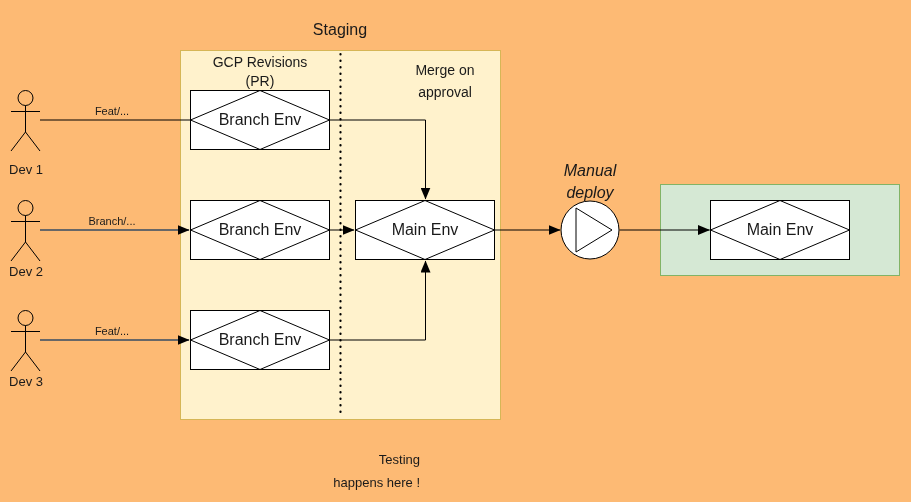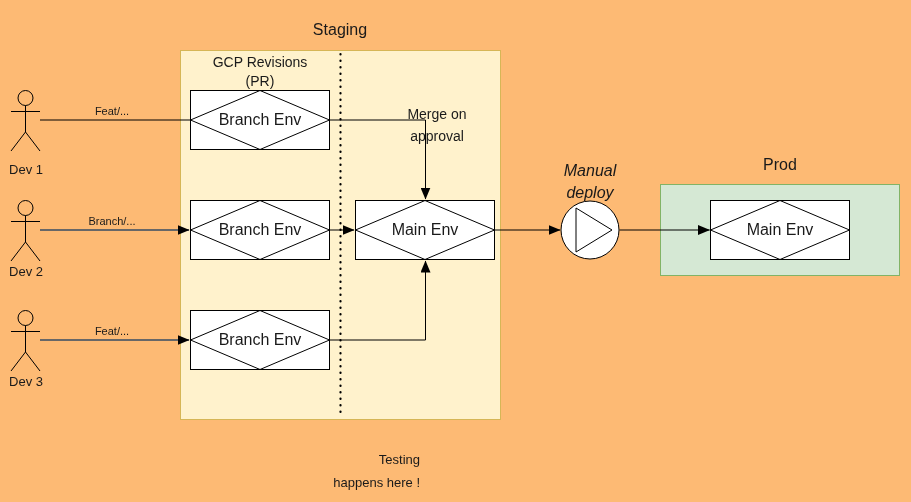--- a/index.html
+++ b/index.html
@@ -102,27 +102,26 @@
     <path d="M330,340 H425.5 V261" fill="none" stroke-width="1" marker-end="url(#arrowhead)" stroke="#000000"></path>
     <line x1="495" y1="230" x2="560" y2="230" stroke-width="1" marker-end="url(#arrowhead)" stroke="#000000"></line>
     <line x1="619.5" y1="230" x2="709.5" y2="230" stroke-width="1" marker-end="url(#arrowhead)" stroke="#000000"></line>
   </svg>
 
   <div class="lbl title" style="left:180px; top:19px; width:320px;">Staging</div>
 
   <div class="lbl zone" style="left:200px; top:53px; width:120px; line-height:19px;">GCP Revisions
 (PR)</div>
 
-  <div class="lbl zone" style="left:392px; top:59px; width:90px; line-height:22px;margin-top:44px;">Merge on
+  <div class="lbl zone" style="left:400px; top:59px; width:90px; line-height:22px;">Merge on
 approval</div>
 
   <div class="lbl title" style="left:550px; top:160px; width:80px;font-style:italic;">Manual
 deploy</div>
 
-  <div class="lbl title" style="left:720px; top:154px; width:120px;">Prod</div>
 
   <div class="lbl note" style="left:260px; top:448px; width:160px;">Testing
 happens here !</div>
 
   <div class="lbl dev-lbl" style="left:0px; top:161px; width:52px;">Dev 1</div>
   <div class="lbl dev-lbl" style="left:0px; top:263px; width:52px;">Dev 2</div>
   <div class="lbl dev-lbl" style="left:0px; top:373px; width:52px;">Dev 3</div>
 
   <div class="lbl edge-lbl" style="left:62px; top:103px; width:100px;">Feat/...</div>
   <div class="lbl edge-lbl" style="left:62px; top:213px; width:100px;">Branch/...</div>

